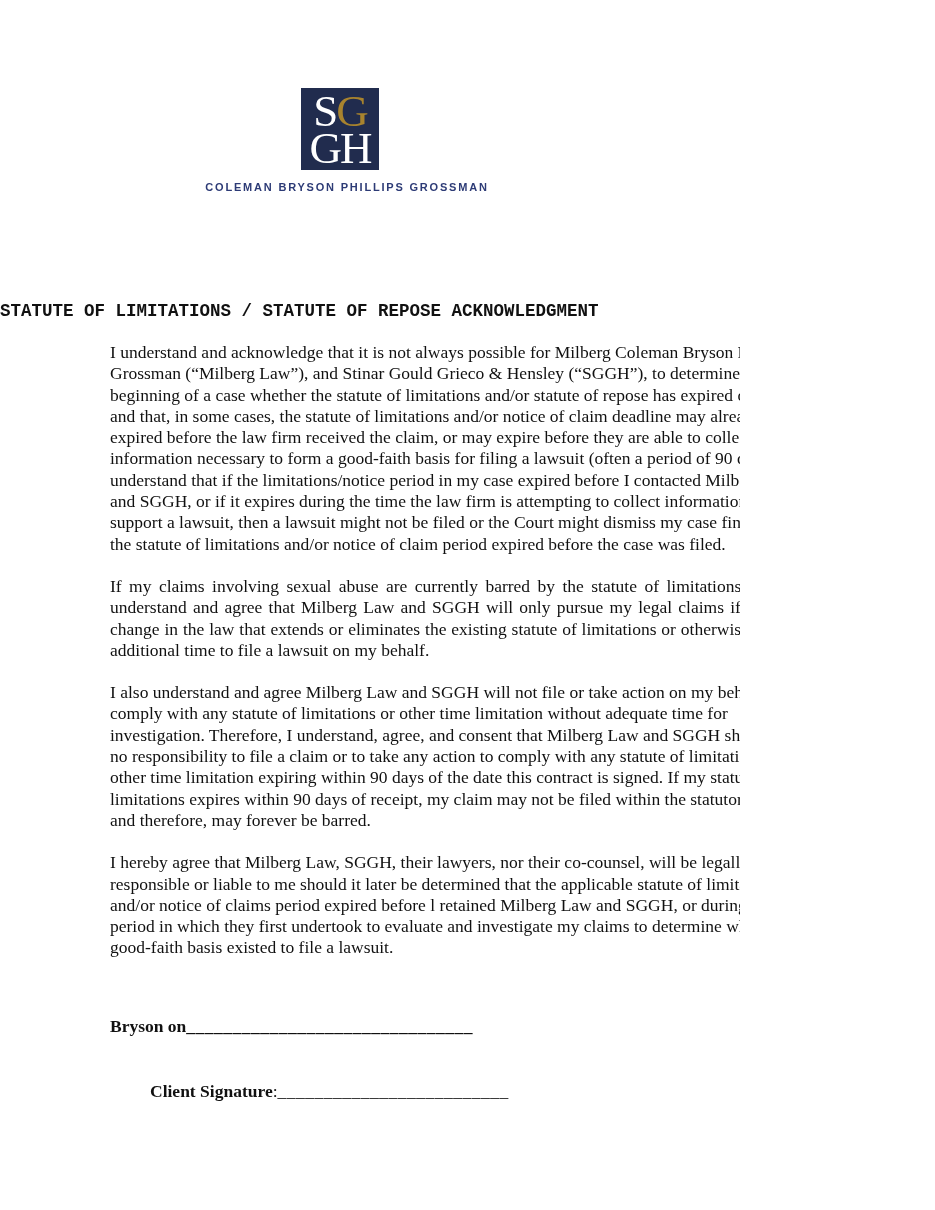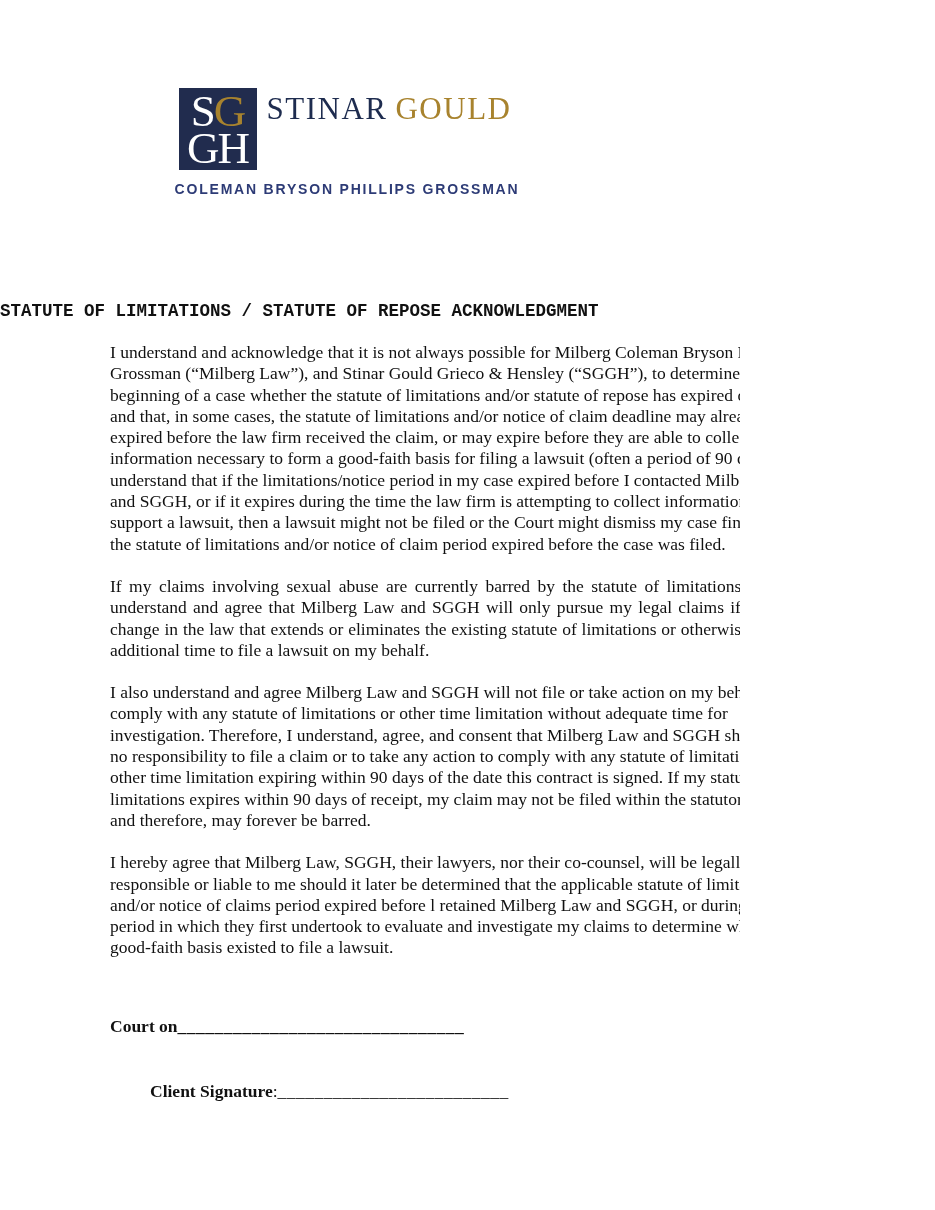--- a/index.html
+++ b/index.html
@@ -80,21 +80,21 @@
     font-family: "Liberation Sans", sans-serif;
     font-weight: bold;
     font-size: 61px;
     line-height: 0.9;
     letter-spacing: -1.5px;
     color: #2d3b76;
   }
   .milberg-tagline {
     font-family: "Liberation Sans", sans-serif;
     font-weight: bold;
-    font-size: 14px;
+    font-size: 11px;
     letter-spacing: 1.8px;
     color: #2d3b76;
     margin-top: 3px;
     padding-left: 4px;
     white-space: nowrap;
   }
 
   
   .doc-title {
     position: absolute;
@@ -141,41 +141,40 @@
 <div class="page">
 
   <div class="logo-stack">
 
     <div class="sggh-logo">
       <div class="sggh-square">
         <div><span>S</span><span class="gold">G</span></div>
         <div>GH</div>
       </div>
       <div class="sggh-wordmark">
-        <div class="sggh-line1"><span>STINAR</span><span class="gold">GOULD</span></div>
       </div>
     </div>
 
     <div class="milberg-logo">
       <div class="milberg-tagline">COLEMAN BRYSON PHILLIPS GROSSMAN</div>
     </div>
 
   </div>
 
   <div class="doc-title">STATUTE OF LIMITATIONS / STATUTE OF REPOSE ACKNOWLEDGMENT</div>
 
   <div class="doc-body">
     <p>I understand and acknowledge that it is not always possible for Milberg Coleman Bryson Phillips Grossman (“Milberg Law”), and Stinar Gould Grieco &amp; Hensley (“SGGH”), to determine at the beginning of a case whether the statute of limitations and/or statute of repose has expired on a case and that, in some cases, the statute of limitations and/or notice of claim deadline may already have expired before the law firm received the claim, or may expire before they are able to collect the information necessary to form a good-faith basis for filing a lawsuit (often a period of 90 days). I understand that if the limitations/notice period in my case expired before I contacted Milberg Law and SGGH, or if it expires during the time the law firm is attempting to collect information to support a lawsuit, then a lawsuit might not be filed or the Court might dismiss my case finding that the statute of limitations and/or notice of claim period expired before the case was filed.</p>
     <p class="justify">If my claims involving sexual abuse are currently barred by the statute of limitations, I further understand and agree that Milberg Law and SGGH will only pursue my legal claims if there is a change in the law that extends or eliminates the existing statute of limitations or otherwise provides additional time to file a lawsuit on my behalf.</p>
     <p>I also understand and agree Milberg Law and SGGH will not file or take action on my behalf to comply with any statute of limitations or other time limitation without adequate time for investigation. Therefore, I understand, agree, and consent that Milberg Law and SGGH shall have no responsibility to file a claim or to take any action to comply with any statute of limitations or other time limitation expiring within 90 days of the date this contract is signed. If my statute of limitations expires within 90 days of receipt, my claim may not be filed within the statutory period, and therefore, may forever be barred.</p>
     <p>I hereby agree that Milberg Law, SGGH, their lawyers, nor their co-counsel, will be legally responsible or liable to me should it later be determined that the applicable statute of limitations and/or notice of claims period expired before l retained Milberg Law and SGGH, or during the period in which they first undertook to evaluate and investigate my claims to determine whether a good-faith basis existed to file a lawsuit.</p>
   </div>
 
   <div class="signature-block">
     <div class="sig-row signed-on">
-      <span>Court on</span><span class="sig-line">_______________________________</span>
+      <span>Bryson on</span><span class="sig-line">_______________________________</span>
     </div>
     <div class="sig-row client">
       <span class="sig-label-bold">Client Signature</span><span>:</span><span class="sig-line">_________________________</span>
     </div>
   </div>
 
 </div>
 
 </body></html>

